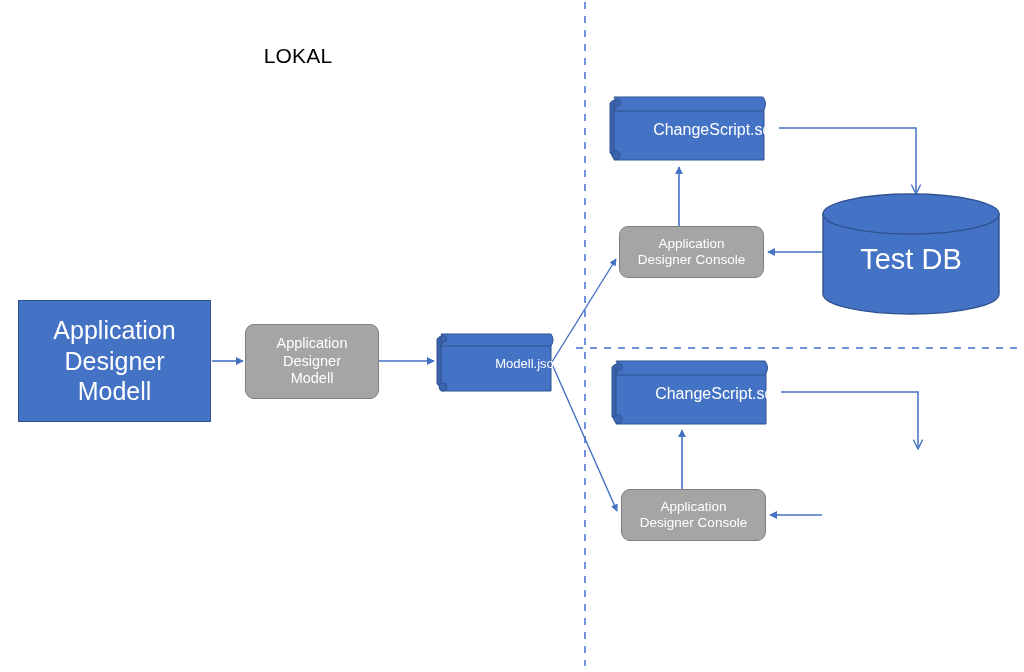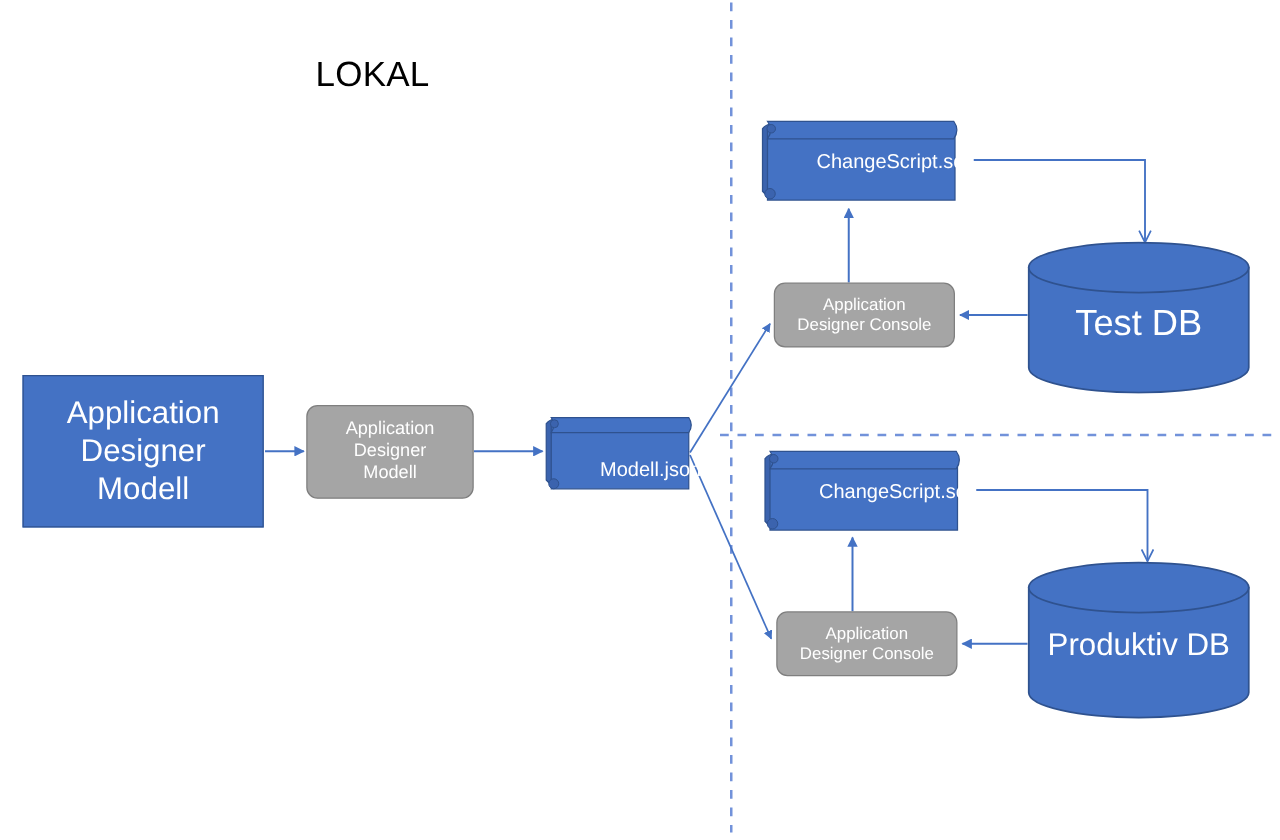--- a/index.html
+++ b/index.html
@@ -32,21 +32,21 @@
     display: flex;
     align-items: center;
     justify-content: center;
     line-height: 1.22;
     color: #ffffff;
   }
   
   .zone-title {
     position: absolute;
     color: #000000;
-    font-size: 28px;
+    font-size: 21px;
     text-align: center;
     white-space: nowrap;
     letter-spacing: 0.2px;
   }
   
   .rect-blue {
     background: #4472C4;
     border: 1px solid #2F528F;
     font-size: 25px;
     color: #ffffff;
@@ -150,21 +150,21 @@
   </div>
 
   <div class="scroll-shape" style="left:433px; top:330px; width:122px; height:66px;">
     <svg width="122" height="66" viewBox="0 0 122 66" xmlns="http://www.w3.org/2000/svg">
       <path d="M 4 54 L 4 9 Q 10 2 16 9 L 16 54 Q 10 61 4 54 Z" fill="#3B63AE" stroke="#2F528F" stroke-width="1"></path>
       <path d="M 8 10 L 118 10 L 118 61 L 8 61 Z" fill="#4472C4" stroke="#2F528F" stroke-width="1"></path>
       <path d="M 8 4 L 118 4 Q 122 10 118 16 L 8 16 Q 12 10 8 4 Z" fill="#4472C4" stroke="#2F528F" stroke-width="1"></path>
       <circle cx="10.5" cy="9" r="3.2" fill="#3B63AE" stroke="#2F528F" stroke-width="0.8"></circle>
       <circle cx="10" cy="57" r="4" fill="#3B63AE" stroke="#2F528F" stroke-width="0.8"></circle>
     </svg>
-    <span class="scroll-label" style="top:38px; font-size:16px; padding-left:6px;">Modell.json</span>
+    <span class="scroll-label" style="top:26px; font-size:13px; padding-left:6px;">Modell.json</span>
   </div>
 
   <div class="scroll-shape" style="left:606px; top:93px; width:163px; height:72px;">
     <svg width="163" height="72" viewBox="0 0 163 72" xmlns="http://www.w3.org/2000/svg">
       <path d="M 4 60 L 4 10 Q 10 3 16 10 L 16 60 Q 10 67 4 60 Z" fill="#3B63AE" stroke="#2F528F" stroke-width="1"></path>
       <path d="M 8 11 L 158 11 L 158 67 L 8 67 Z" fill="#4472C4" stroke="#2F528F" stroke-width="1"></path>
       <path d="M 8 4 L 157 4 Q 162 11 157 18 L 8 18 Q 13 11 8 4 Z" fill="#4472C4" stroke="#2F528F" stroke-width="1"></path>
       <circle cx="11" cy="10" r="3.4" fill="#3B63AE" stroke="#2F528F" stroke-width="0.8"></circle>
       <circle cx="10" cy="62" r="4.2" fill="#3B63AE" stroke="#2F528F" stroke-width="0.8"></circle>
     </svg>
@@ -193,21 +193,14 @@
       <circle cx="10" cy="62" r="4.2" fill="#3B63AE" stroke="#2F528F" stroke-width="0.8"></circle>
     </svg>
     <span class="scroll-label" style="top:28px; font-size:16px; padding-left:6px;">ChangeScript.sql</span>
   </div>
 
   <div class="node rounded-gray console-small" style="left:621px; top:489px; width:145px; height:52px; flex-direction:column;">
     <span>Application</span>
     <span>Designer Console</span>
   </div>
 
-  <div class="cylinder" style="left:820px; top:448px; width:182px; height:128px;">
-    <svg width="182" height="128" viewBox="0 0 182 128" xmlns="http://www.w3.org/2000/svg">
-      <path d="M 3 22 L 3 106 A 88 20 0 0 0 179 106 L 179 22 Z" fill="#4472C4" stroke="#2F528F" stroke-width="1.4"></path>
-      <ellipse cx="91" cy="22" rx="88" ry="20" fill="#4472C4" stroke="#2F528F" stroke-width="1.4"></ellipse>
-    </svg>
-    <span class="cyl-label" style="top:54px; font-size:25px;">Produktiv DB</span>
-  </div>
 
 </div>
 
 </body></html>

